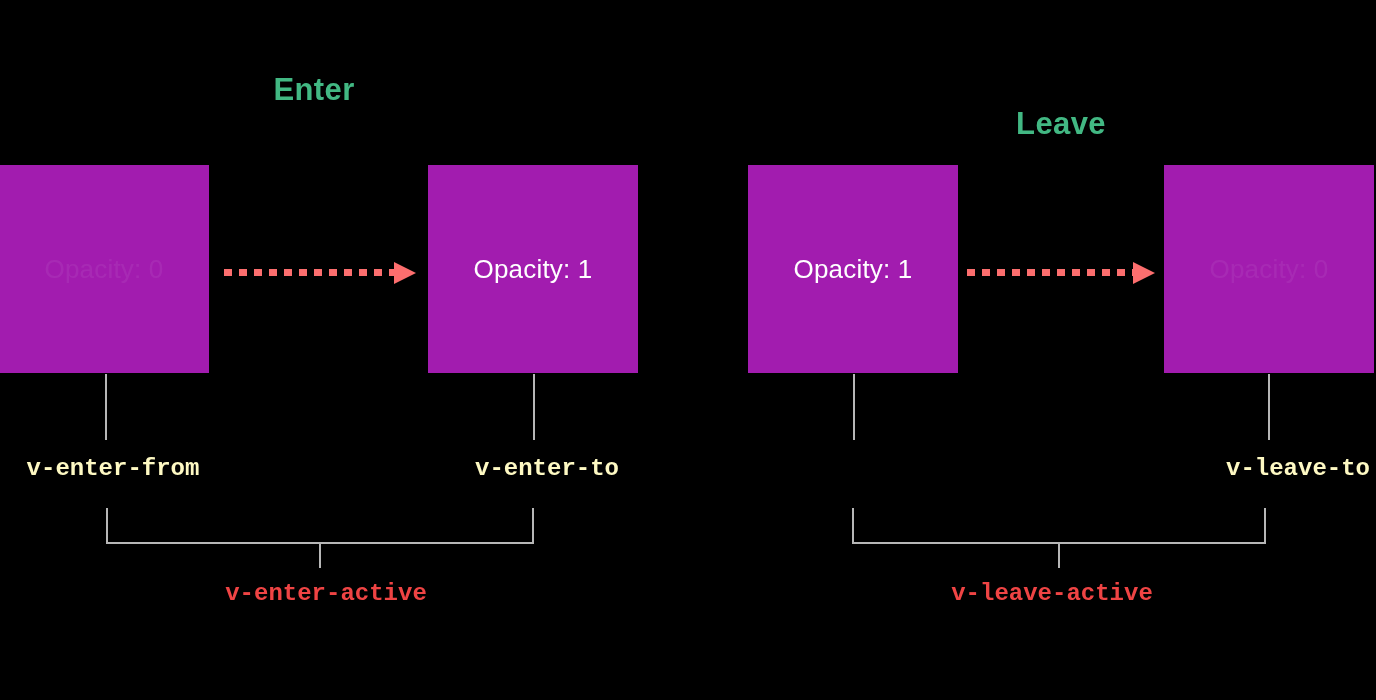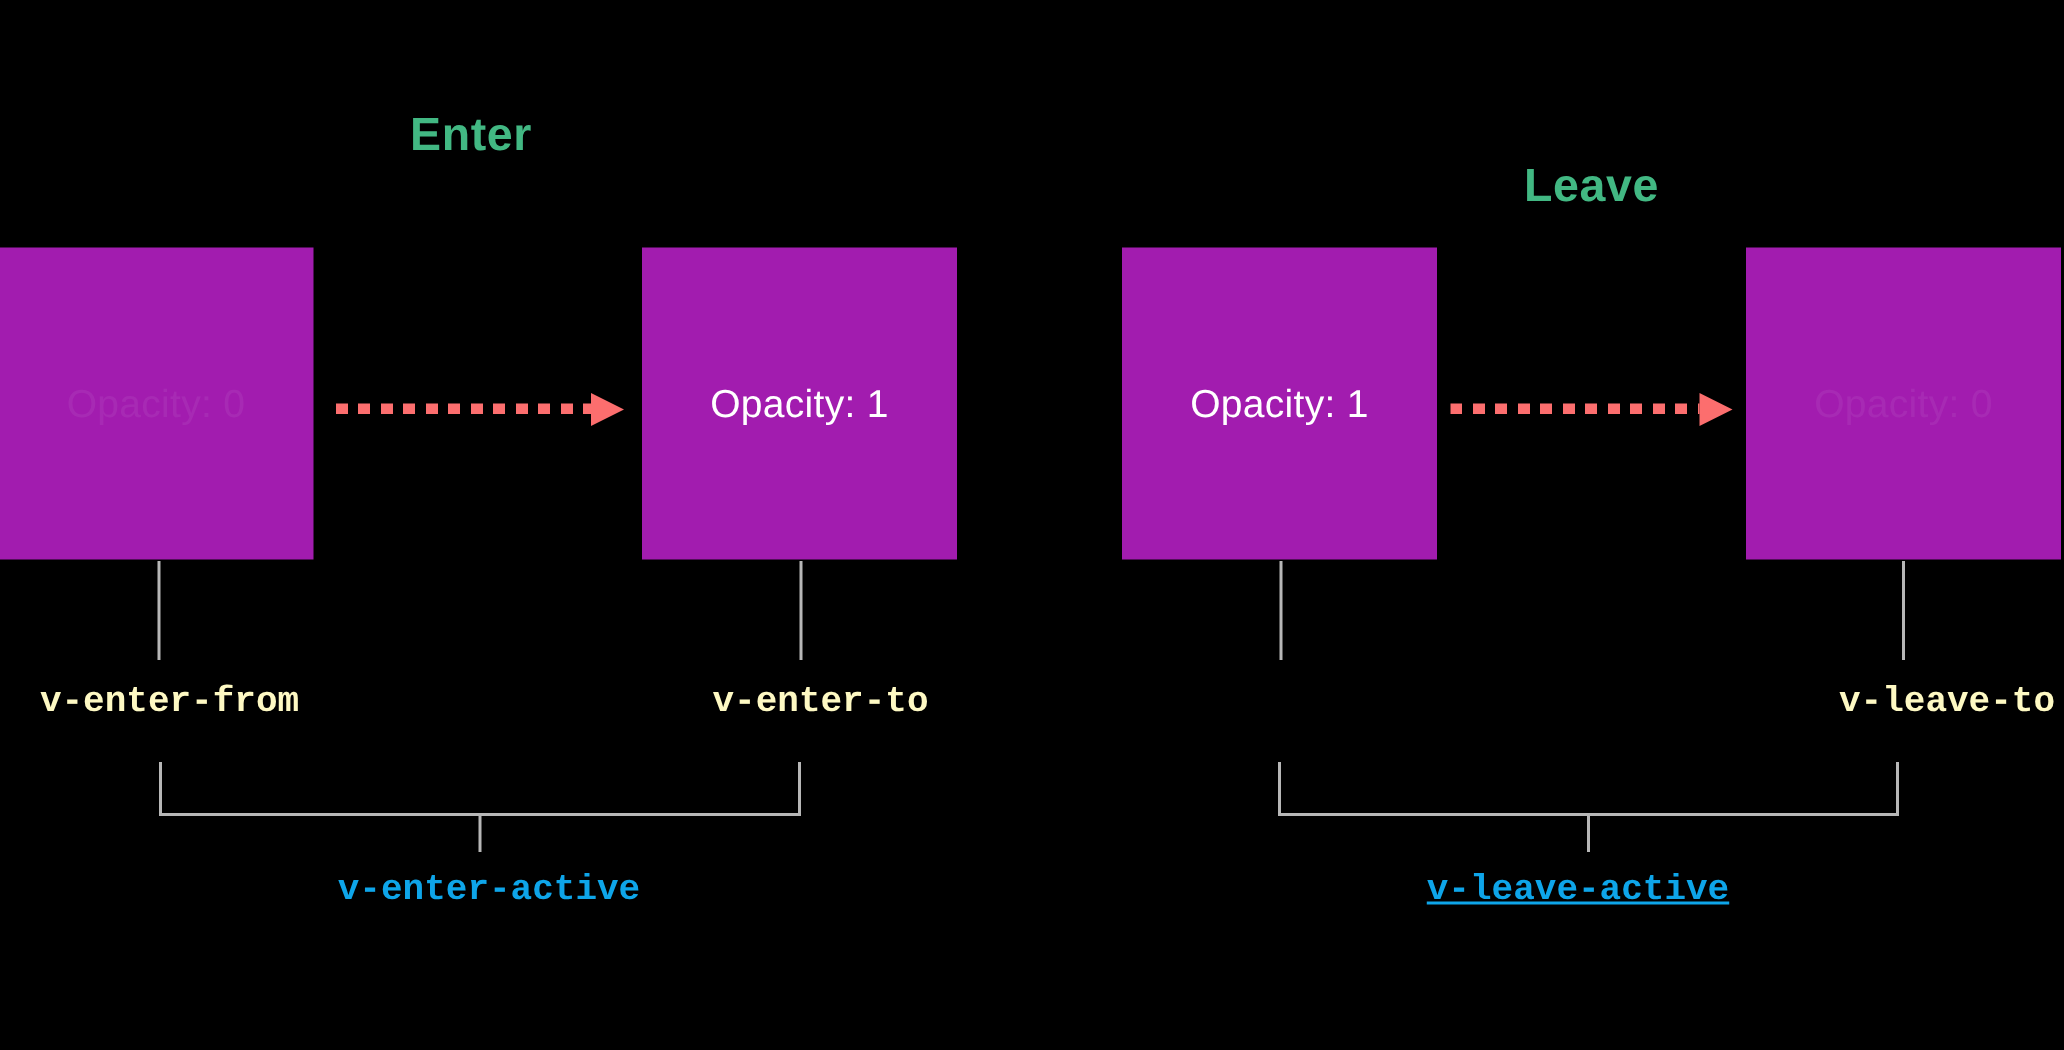--- a/index.html
+++ b/index.html
@@ -140,29 +140,29 @@
     width: 2px;
     height: 25px;
     background: #b7b7b7;
     top: 543px;
   }
   #stem-enter { left: 319px; }
   #stem-leave { left: 1058px; }
 
   .active-name {
     position: absolute;
-    color: #0ea5e9;
+    color: #ef4444;
     font-family: "Liberation Mono", "DejaVu Sans Mono", monospace;
     font-size: 24px;
     font-weight: 700;
     white-space: nowrap;
     transform: translateX(-50%);
   }
   #label-enter-active { left: 326px;  top: 580px; }
-  #label-leave-active { left: 1052px; top: 580px; text-decoration: underline; }
+  #label-leave-active { left: 1052px; top: 580px; }
 </style>
 </head>
 <body>
 
 <div id="stage">
 
   <div class="phase-title" id="title-enter">Enter</div>
   <div class="phase-title" id="title-leave">Leave</div>
 
   <div class="state-box faded" id="box-enter-from">

